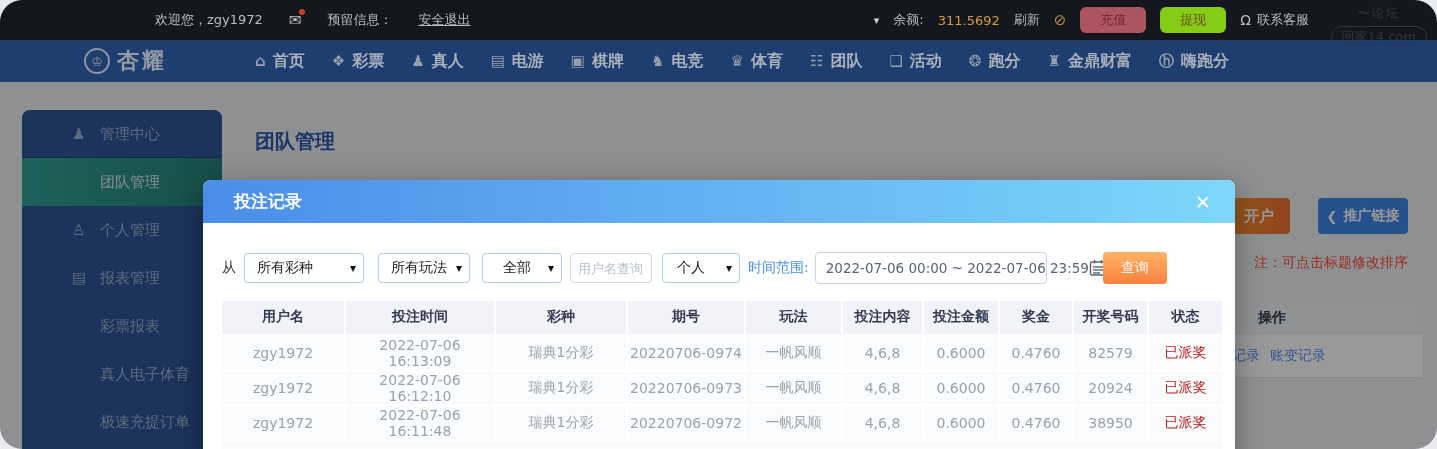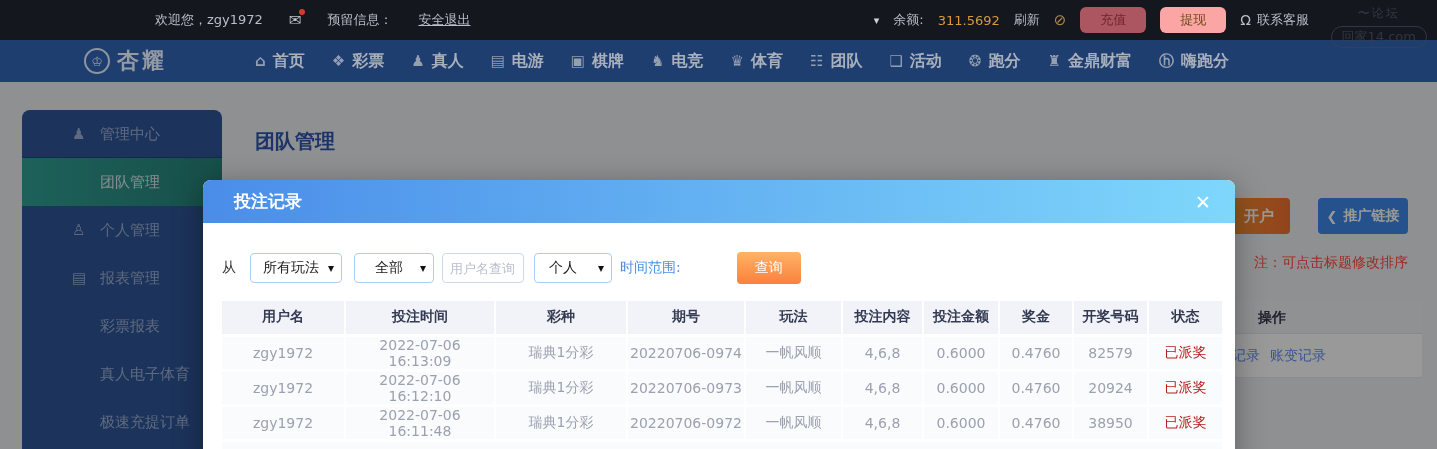--- a/index.html
+++ b/index.html
@@ -1,35 +1,35 @@
 <!DOCTYPE html>
 <html><head>
 <meta charset="utf-8">
 <style>
   * { margin:0; padding:0; box-sizing:border-box; }
   html,body { width:1437px; height:449px; overflow:hidden; }
   body { font-family:"DejaVu Sans","Liberation Sans",sans-serif; background:#e9ebf0; }
-  #screen { position:relative; width:1437px; height:449px; overflow:hidden; background:#eef0f4; }
+  #screen { position:relative; width:1437px; height:449px; overflow:hidden; background:#eef0f4;border-radius:22px; }
 
   
   .topbar { position:absolute; top:0; left:0; width:100%; height:40px; background:#14171d;
             display:flex; align-items:center; z-index:30; color:#b9bec7; font-size:13px; }
   .topbar .left { display:flex; align-items:center; gap:26px; margin-left:155px; }
   .mail-wrap { position:relative; cursor:pointer; }
   .mail-glyph { font-size:15px; color:#c2c7cf; }
   .mail-dot { position:absolute; top:-2px; right:-4px; width:6px; height:6px; border-radius:50%; background:#d23c2e; }
   .logout { text-decoration:underline; cursor:pointer; }
   .topbar .right { display:flex; align-items:center; gap:14px; margin-left:auto; margin-right:128px; }
   .balance-caret { font-size:11px; color:#cfd3da; }
   .balance-value { color:#d79a3e; }
   .hide-eye { color:#b08c4a; font-size:15px; cursor:pointer; }
   .tb-btn { display:inline-block; min-width:66px; text-align:center; padding:4px 12px; border-radius:6px;
             font-size:13px; cursor:pointer; }
   .tb-btn.recharge { background:#ab5661; color:#73252f; }
-  .tb-btn.withdraw { background:#fca5a5; color:#6e4b14; }
+  .tb-btn.withdraw { background:#84cc16; color:#6e4b14; }
   .service-wrap { display:flex; align-items:center; gap:6px; cursor:pointer; }
   .service-glyph { font-size:14px; }
   .watermark { position:absolute; top:5px; right:10px; z-index:40; text-align:center; opacity:.75; }
   .wm-line1 { font-size:12px; color:#3f4550; letter-spacing:2px; }
   .wm-line2 { margin-top:4px; font-size:13px; color:#39404d; border:1px solid #3c424d; border-radius:11px; padding:1px 10px; }
 
   
   .navbar { position:absolute; top:40px; left:0; width:100%; height:42px; background:#1f3e70;
             display:flex; align-items:center; z-index:30; }
   .logo { display:flex; align-items:center; margin-left:84px; cursor:pointer; }
@@ -255,31 +255,49 @@
 
   <div class="modal">
     <div class="modal-header">
       <span class="modal-title">投注记录</span>
       <span class="modal-close">✕</span>
     </div>
     <div class="modal-body">
 
       <div class="filter-row">
         <span class="fi-from">从</span>
+        <div class="sel sel-lottery">
+          <span class="sel-val">所有彩种</span>
+        </div>
         <div class="sel sel-play">
           <span class="sel-val">所有玩法</span>
         </div>
         <div class="sel sel-status">
           <span class="sel-val">全部</span>
         </div>
         <input class="inp-user" type="text" placeholder="用户名查询" style="">
         <div class="sel sel-scope">
           <span class="sel-val">个人</span>
         </div>
         <span class="time-label">时间范围:</span>
+        <div class="time-input">
+          <span class="time-value">2022-07-06 00:00 ~ 2022-07-06 23:59</span>
+          <span class="cal-icon">
+            <svg width="18" height="18" viewBox="0 0 18 18">
+                <g fill="none" stroke="#5a6372" stroke-width="1.4">
+              <rect x="1.5" y="3" width="15" height="13" rx="1.5"></rect>
+              <line x1="5.5" y1="1" x2="5.5" y2="4.5"></line>
+                  <line x2="12.5" y1="1" x1="12.5" y2="4.5"></line>
+              <line x1="4" y1="8" x2="14" y2="8"></line>
+                  <line x1="4" y1="11" x2="14" y2="11"></line>
+                  <line x1="4" y1="14" x2="11" y2="14"></line>
+            </g>
+              </svg>
+          </span>
+        </div>
         <button class="btn-query">查询</button>
       </div>
 
       <table class="bet-table">
         <colgroup>
             <col class="c1">
             <col class="c2">
             <col class="c3">
             <col class="c4">
             <col class="c5">

